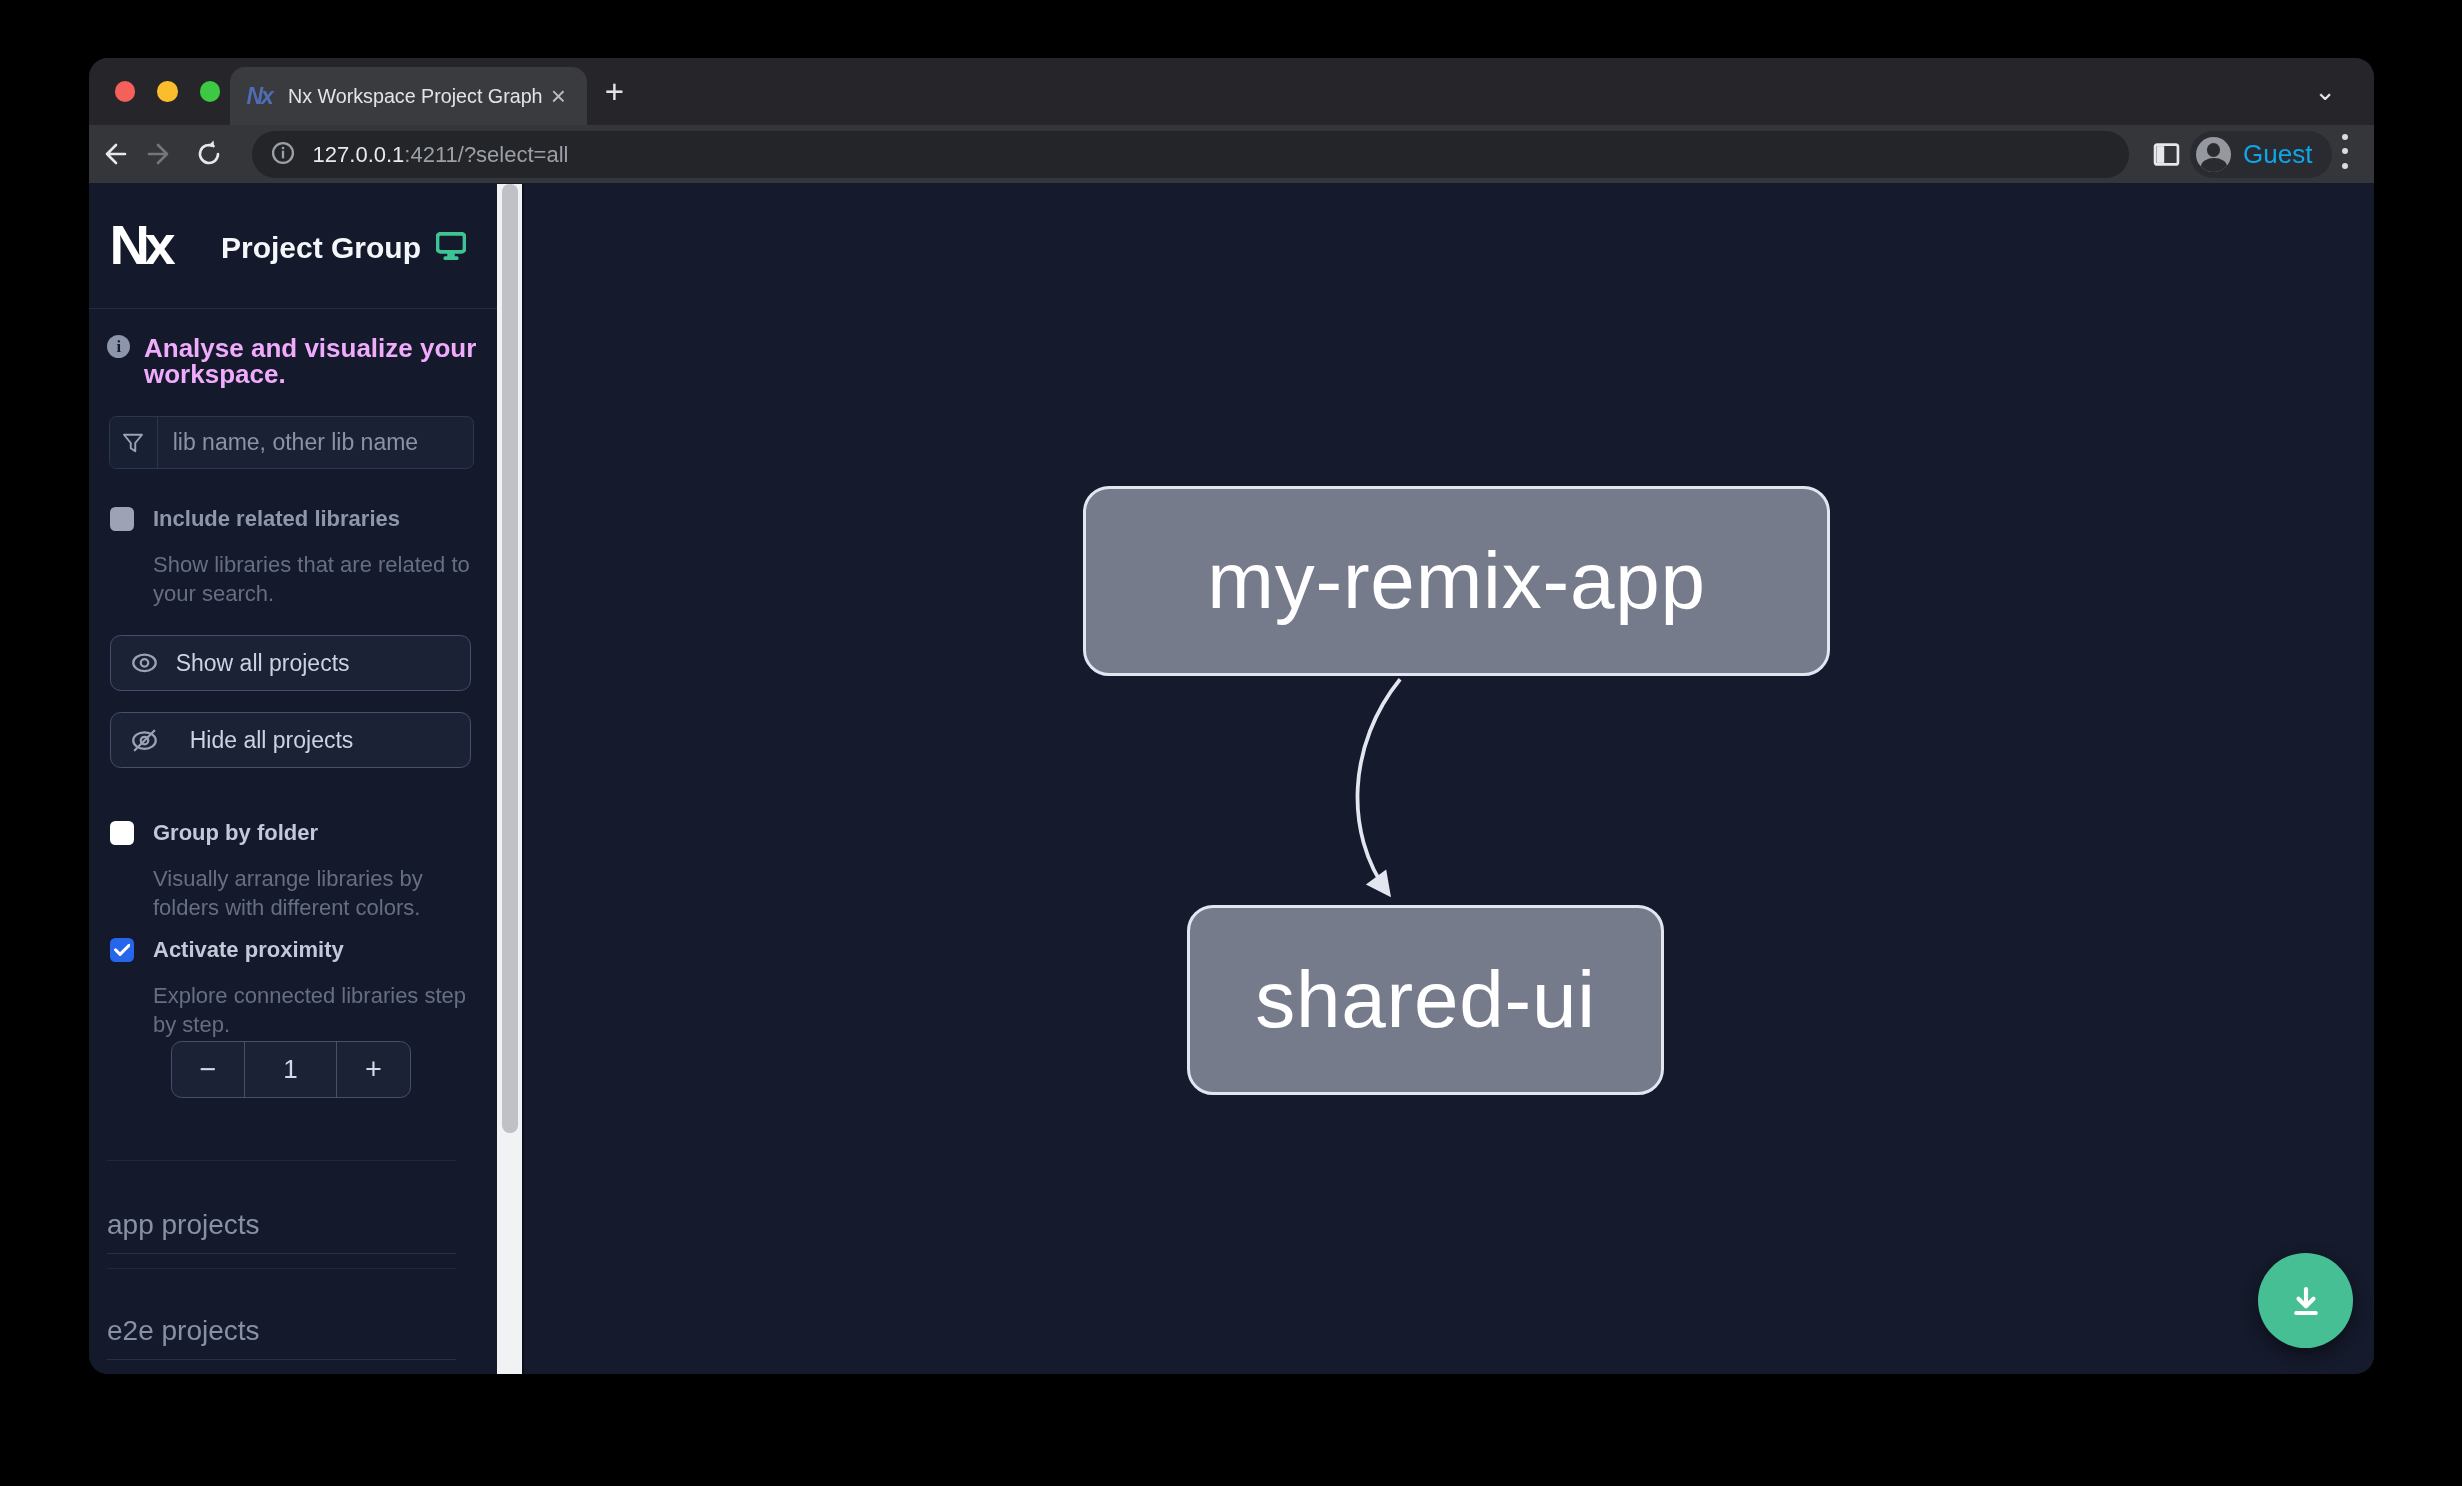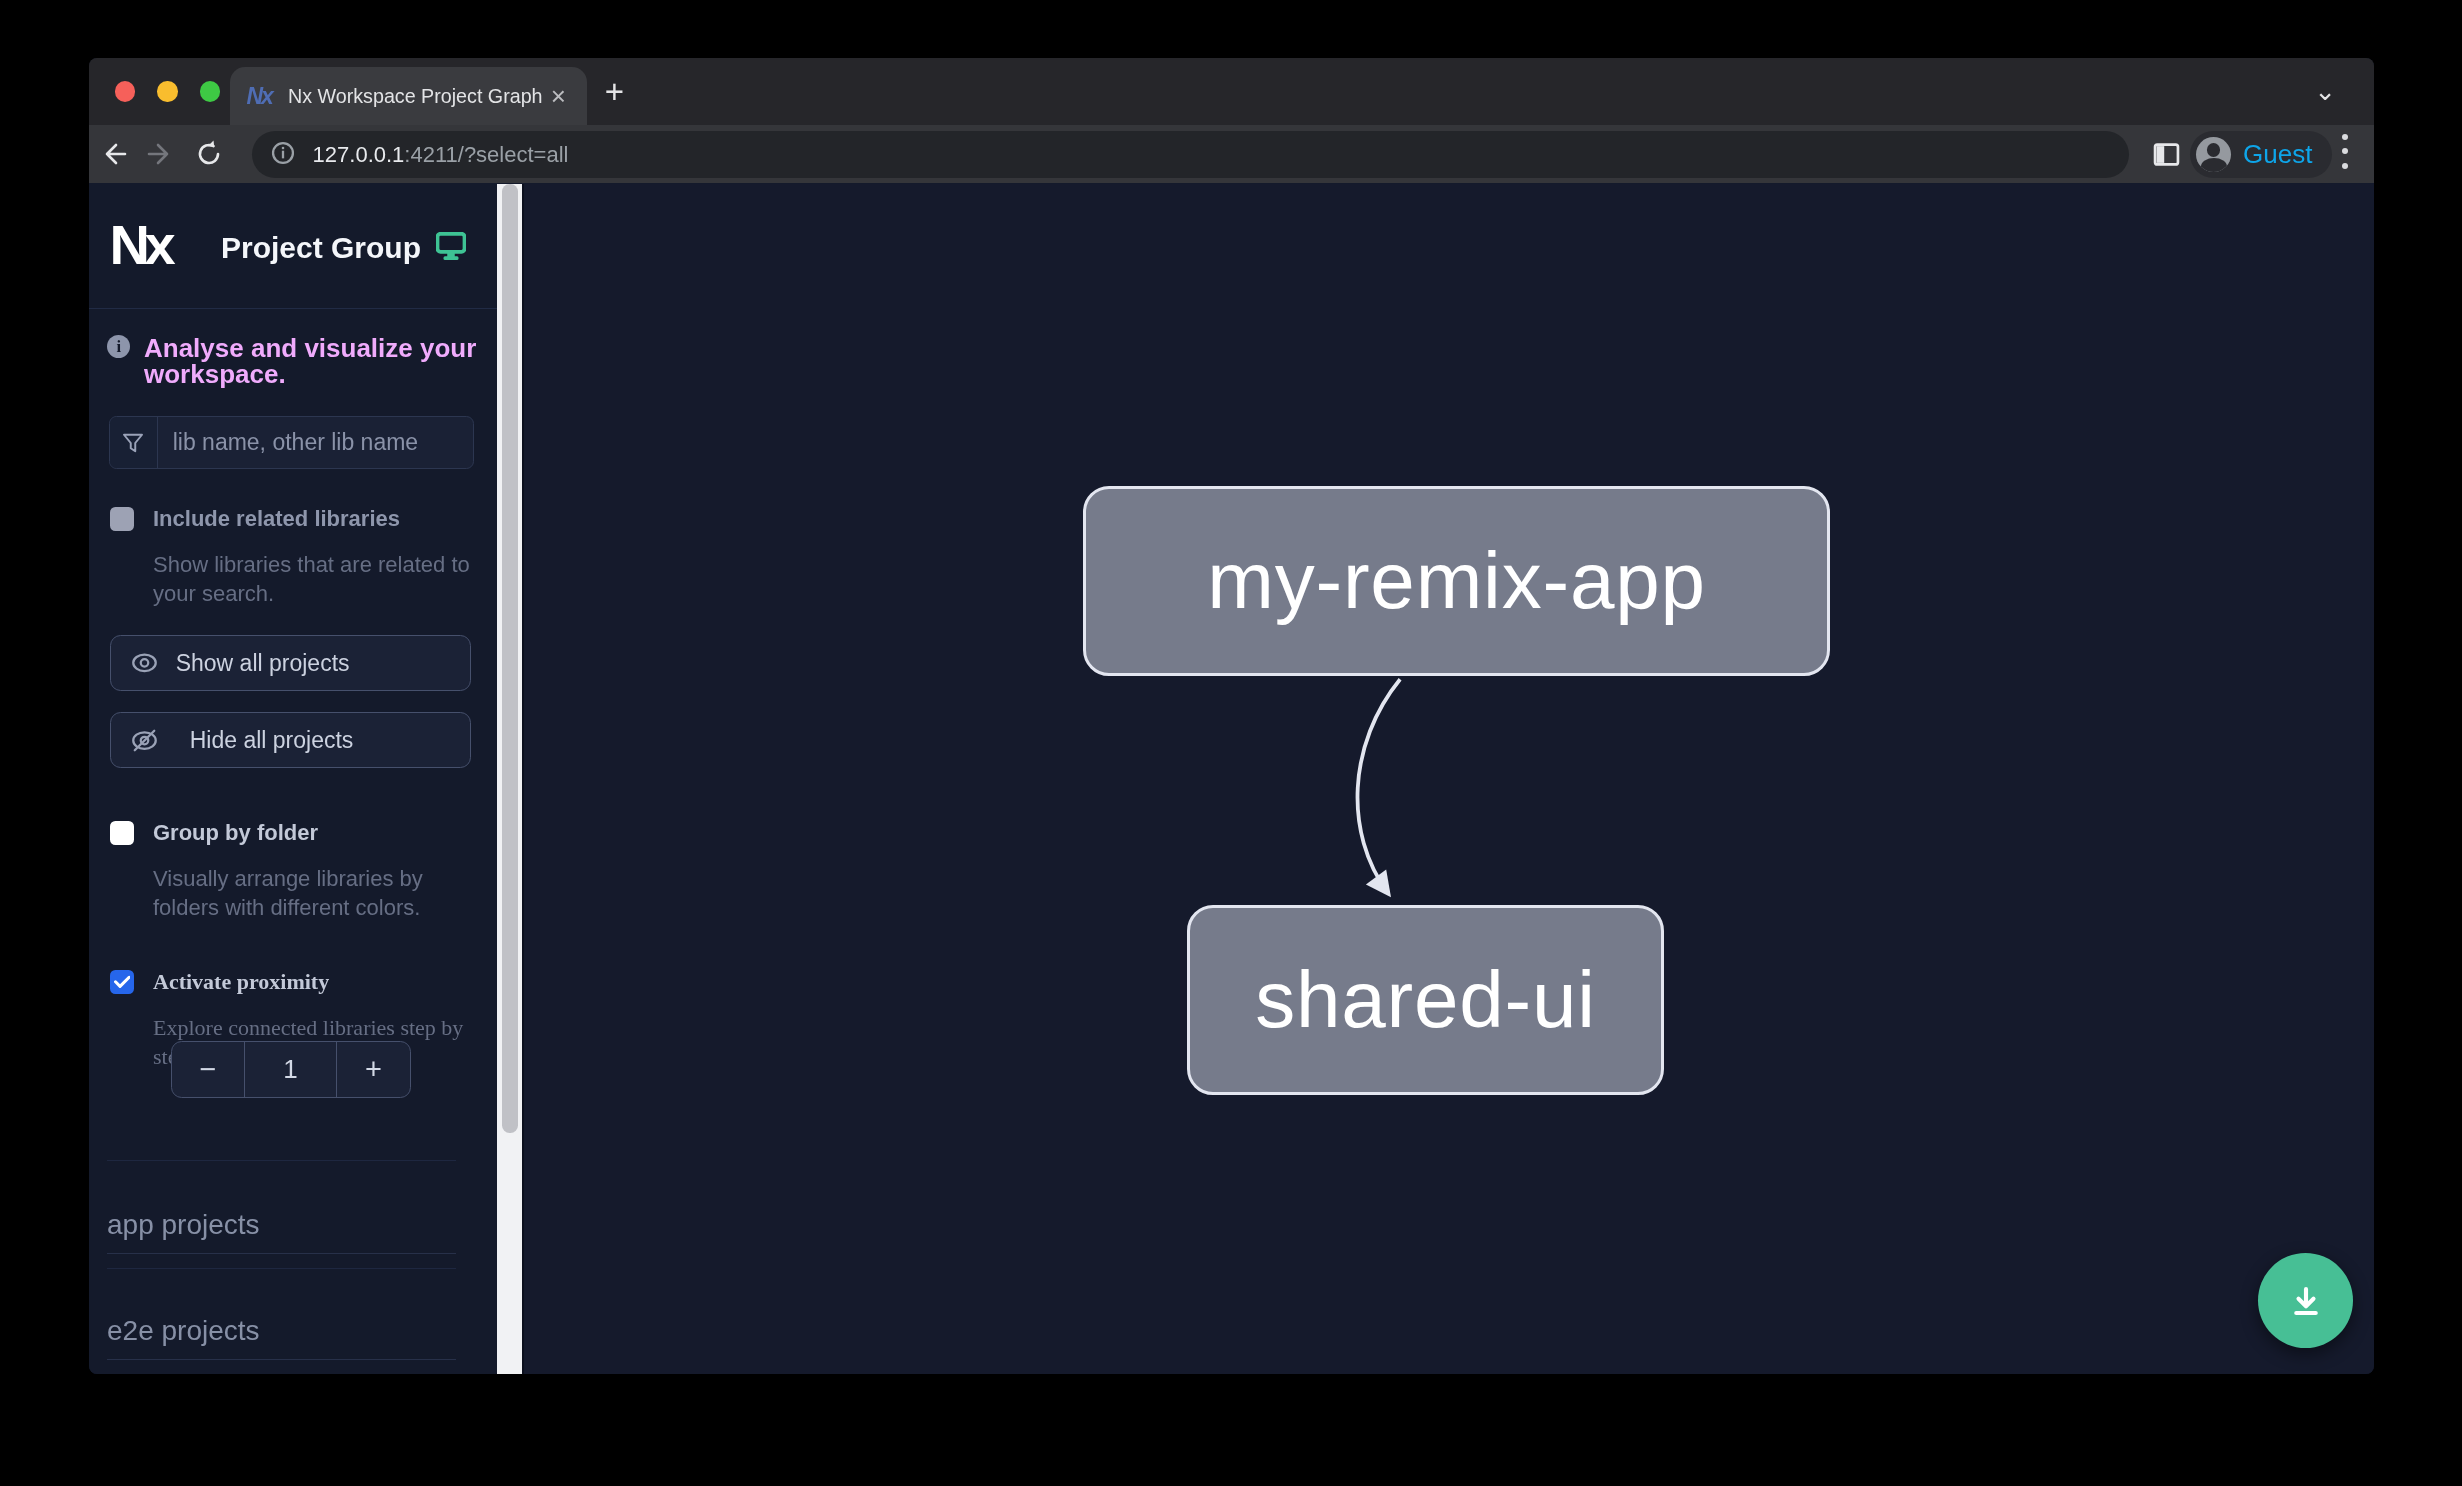--- a/index.html
+++ b/index.html
@@ -1,20 +1,20 @@
 <!DOCTYPE html>
 <html style="font-size:12px"><head>
 <meta charset="utf-8">
 <style>
   * { margin:0; padding:0; box-sizing:border-box; }
   html,body { width:2462px; height:1487px; background:#000; overflow:hidden;
               font-family:"Liberation Sans", sans-serif; }
 
   .window { position:absolute; left:89px; top:58px; width:2285px; height:1316px;
-            border-radius:8px; overflow:hidden; background:#141a2b; }
+            border-radius:19px; overflow:hidden; background:#141a2b; }
 
   
   .tabstrip { position:absolute; left:0; top:0; width:100%; height:67px; background:#26262a; }
   .lights { position:absolute; left:26px; top:23.4px; display:flex; gap:22px; }
   .light { width:20.4px; height:20.4px; border-radius:50%; }
   .light.red{ background:#f6605a; } .light.yellow{ background:#f9bd2e; } .light.green{ background:#3ec944; }
   .tab { position:absolute; left:141px; top:9px; width:357px; height:58px; background:#3a3b3f;
          border-radius:15px 15px 0 0; display:flex; align-items:center; padding:0 16.6px; }
   .favicon { font-weight:800; font-style:italic; font-size:23px; color:#4f6db4; letter-spacing:-2.3px;
              margin-right:16.6px; }
@@ -226,21 +226,21 @@
           </svg>
         <span>Hide all projects</span>
       </div>
 
       <div class="opt" style="top:635px;">
         <span class="cb unchecked"></span>
         <div class="opt-label">Group by folder</div>
         <div class="opt-desc">Visually arrange libraries by folders with different colors.</div>
       </div>
 
-      <div class="opt" style="top:784px;font-family:Liberation Serif, serif;">
+      <div class="opt" style="top:752px;">
         <span class="cb checked">
           <svg width="16.6" height="13.6" viewBox="0 0 22 18">
               <path d="M2 9 L8 15 L20 3" stroke="#fff" stroke-width="4" fill="none" stroke-linecap="round" stroke-linejoin="round"></path>
             </svg>
         </span>
         <div class="opt-label">Activate proximity</div>
         <div class="opt-desc">Explore connected libraries step by step.</div>
       </div>
 
       <div class="stepper">

